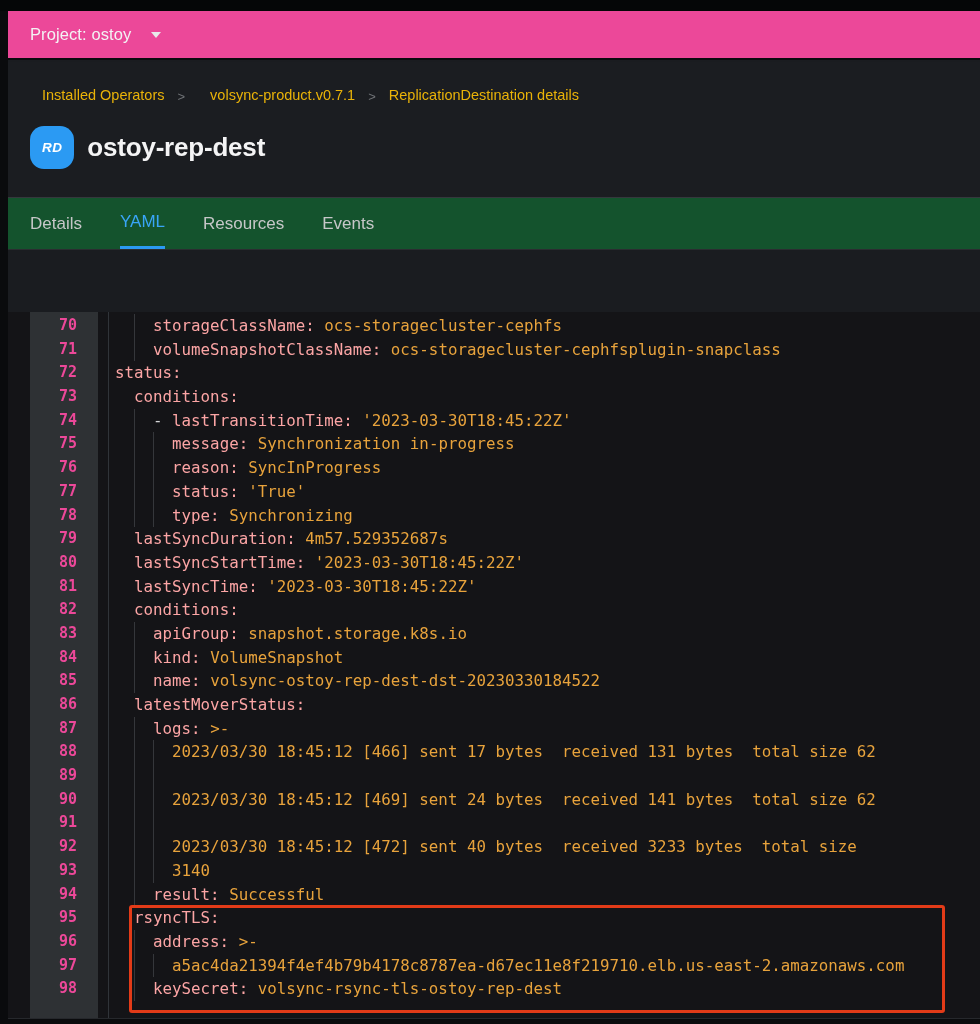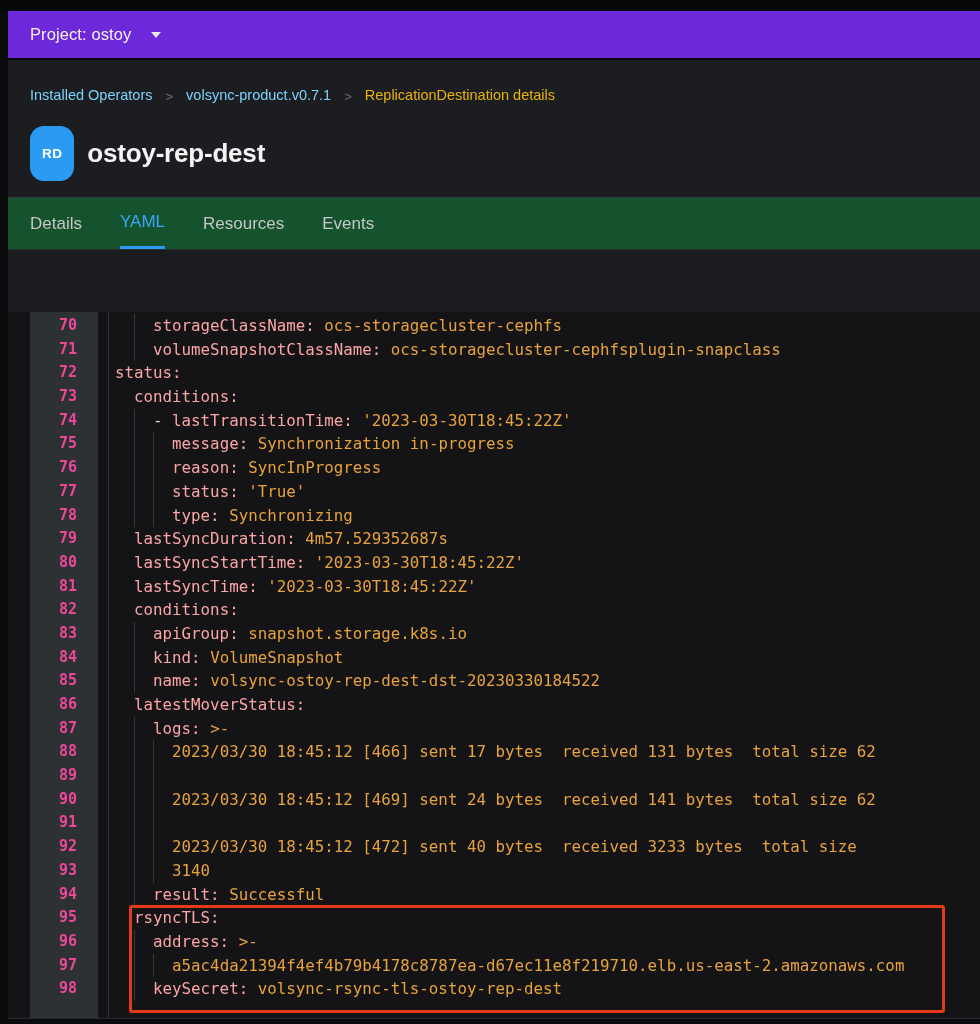--- a/index.html
+++ b/index.html
@@ -6,33 +6,33 @@
   body{
     width:980px;height:1024px;position:relative;overflow:hidden;
     background:#0a0b0d;
     font-family:"Liberation Sans",sans-serif;
     -webkit-font-smoothing:antialiased;
   }
   .top-strip{position:absolute;left:0;top:0;width:980px;height:11px;background:#050607;}
   .app{position:absolute;left:8px;top:11px;width:972px;height:1007px;background:#1a1c20;border-bottom:1px solid #26282c;}
 
   
-  .project-bar{position:absolute;left:0;top:0;right:0;height:49px;background:#6d28d9;border-bottom:2px solid #0a0b0d;display:flex;align-items:center;padding-left:22px;box-sizing:border-box;}
+  .project-bar{position:absolute;left:0;top:0;right:0;height:49px;background:#ec4899;border-bottom:2px solid #0a0b0d;display:flex;align-items:center;padding-left:22px;box-sizing:border-box;}
   .project-sel{display:inline-flex;align-items:center;gap:20px;cursor:pointer;}
   .project-label{font-size:16.5px;color:#f3f3f4;letter-spacing:.1px;}
   .caret{width:0;height:0;border-left:5.5px solid transparent;border-right:5.5px solid transparent;border-top:6.5px solid #e8e9ea;}
 
   
   .head{position:absolute;left:0;top:51px;right:0;height:135px;background:#1b1d21;}
   .breadcrumb{position:absolute;left:22px;top:25px;display:flex;align-items:center;gap:13px;font-size:14.5px;}
   .bc-item{color:#eab308;}
-  .bc-item.link{color:#7dd3fc;cursor:pointer;}
+  .bc-item.link{color:#eab308;cursor:pointer;margin-left:12px;}
   .bc-sep{color:#6f7276;font-size:13px;transform:translateY(1px);}
   .title-row{position:absolute;left:22px;top:64px;display:flex;align-items:center;gap:13px;}
-  .badge{display:inline-flex;align-items:center;justify-content:center;height:27px;padding:14px 12px;border-radius:14px;background:#2b9af3;color:#fff;font-weight:bold;font-size:13.5px;letter-spacing:.4px;}
+  .badge{display:inline-flex;align-items:center;justify-content:center;height:27px;padding:8px 12px;border-radius:14px;background:#2b9af3;color:#fff;font-weight:bold;font-size:13.5px;letter-spacing:.4px;font-style:italic;}
   .page-title{font-size:26px;font-weight:bold;color:#f4f4f5;letter-spacing:-.2px;}
 
   
   .divider{position:absolute;left:0;top:186px;right:0;height:1px;background:#35383d;}
   .tabbar{position:absolute;left:0;top:187px;right:0;height:52px;background:#14532d;border-bottom:1px solid #2b2d31;box-sizing:border-box;}
   .tabs{display:flex;margin:0;padding:0 0 0 22px;list-style:none;height:100%;}
   .tab{margin-right:38px;font-size:17px;color:#c6c7c8;line-height:51px;height:51px;box-sizing:border-box;cursor:pointer;white-space:nowrap;}
   .tab.active{color:#39a5f7;border-bottom:3.5px solid #2b9af3;line-height:48px;}
 
   

